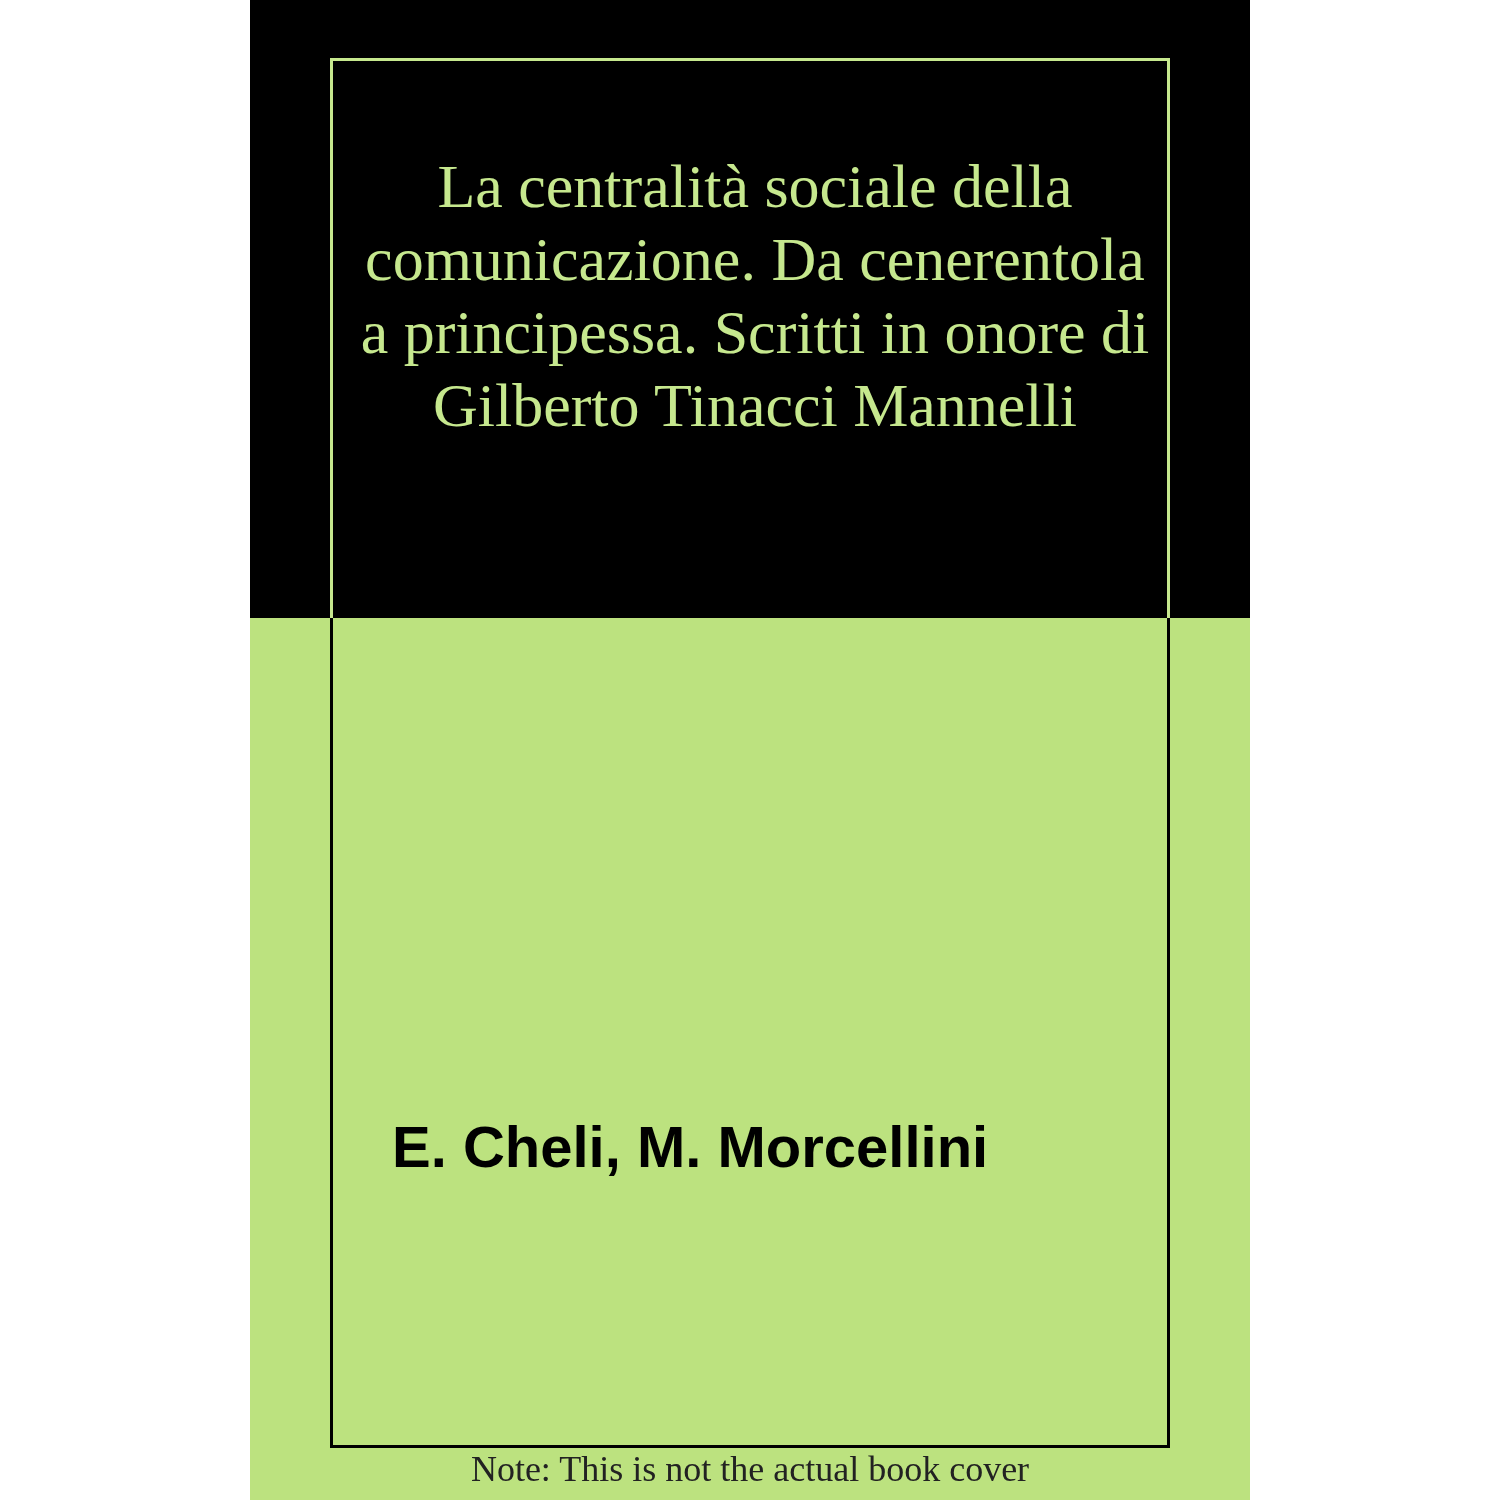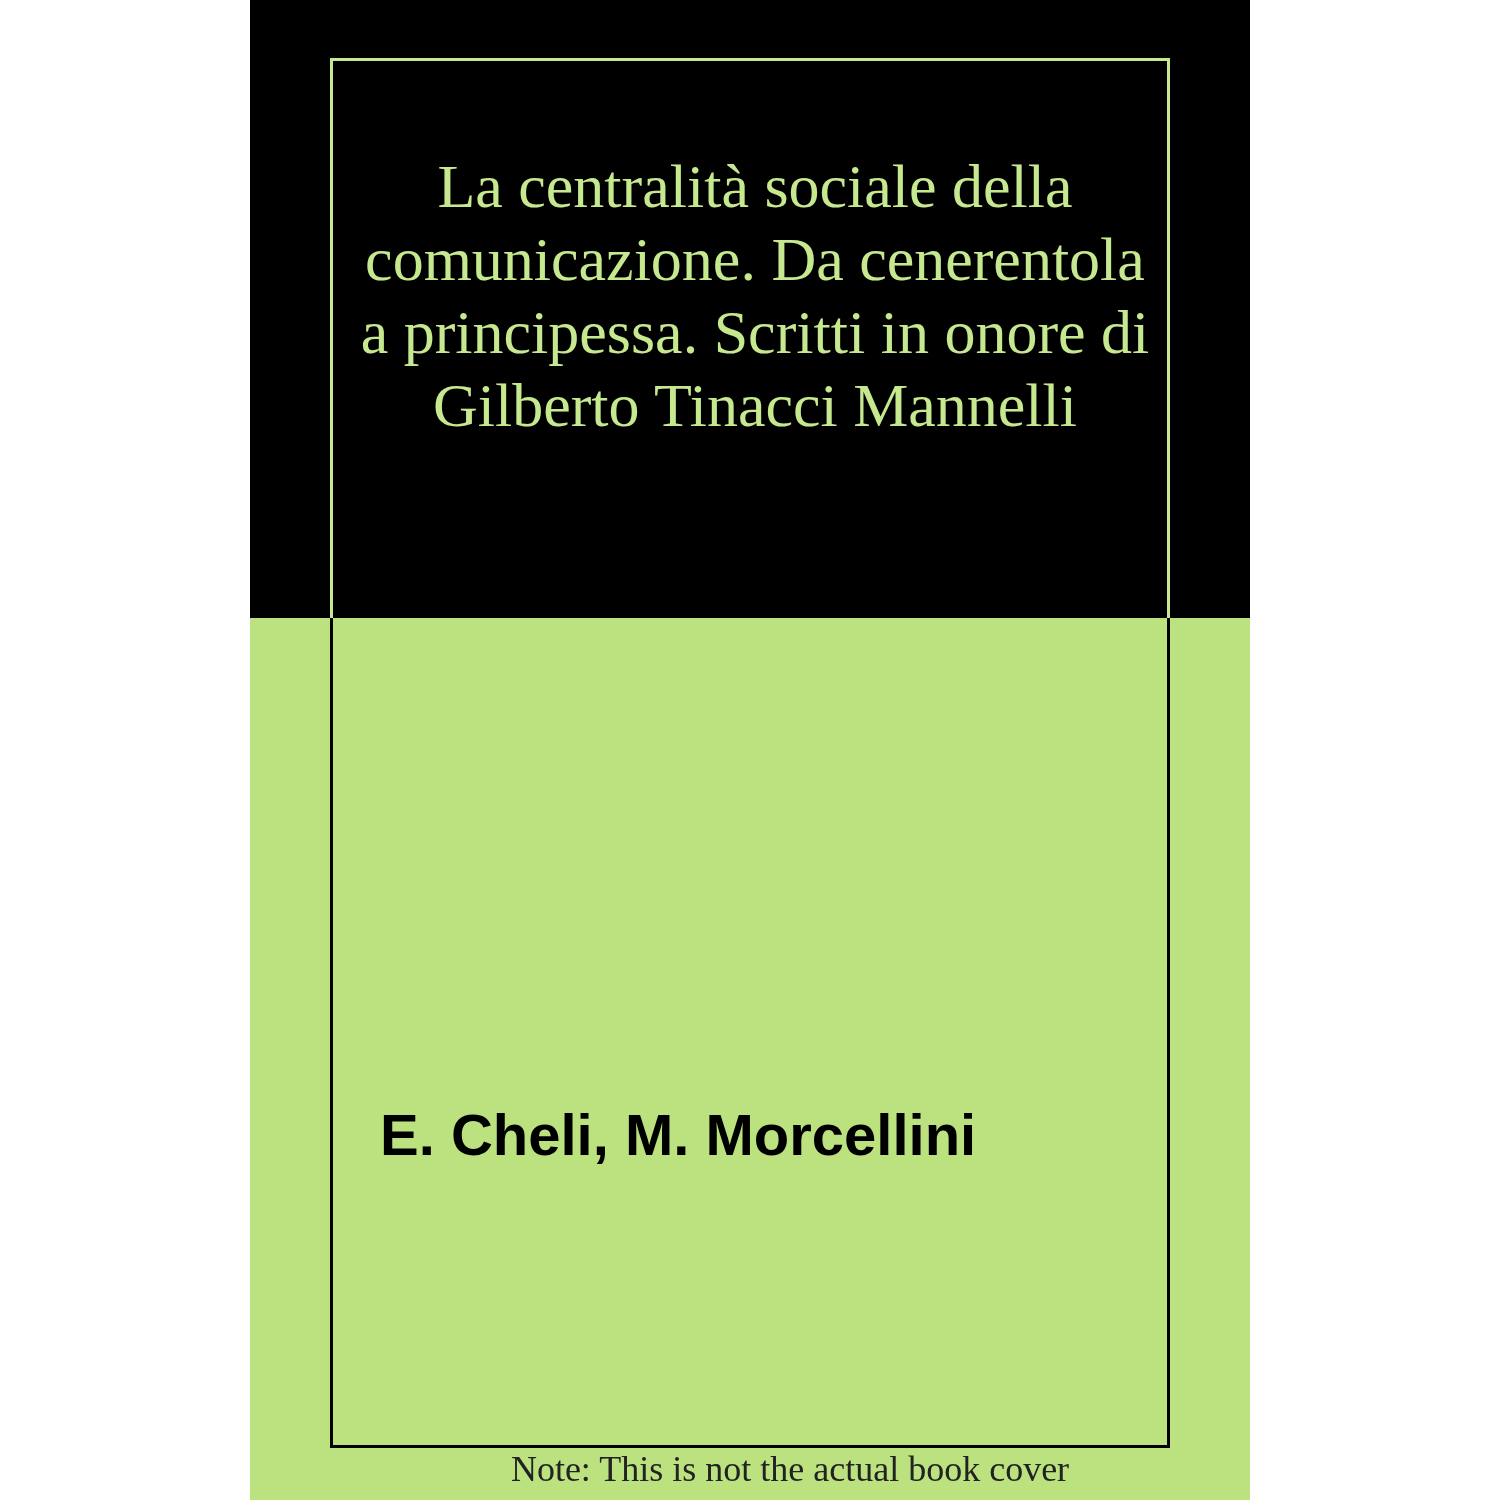--- a/index.html
+++ b/index.html
@@ -84,33 +84,32 @@
     position: absolute;
     left: 130px;
     top: 1100px;
     width: 760px;
     color: #000000;
     font-size: 58px;
     line-height: 1.2;
     text-align: left;
     font-family: "Liberation Sans", sans-serif;
     font-weight: bold;
-    margin: 0;
+    margin: 12px;
   }
 
   .note {
     position: absolute;
     left: 250px;
     top: 1448px;
     width: 1000px;
     text-align: center;
     color: #222222;
     font-size: 36px;
     font-family: "Liberation Serif", serif;
-    padding-left: 40px;
   }
 </style>
 </head>
 <body>
 
 <div class="page">
 
   <div class="cover">
 
     <div class="title-band"></div>

